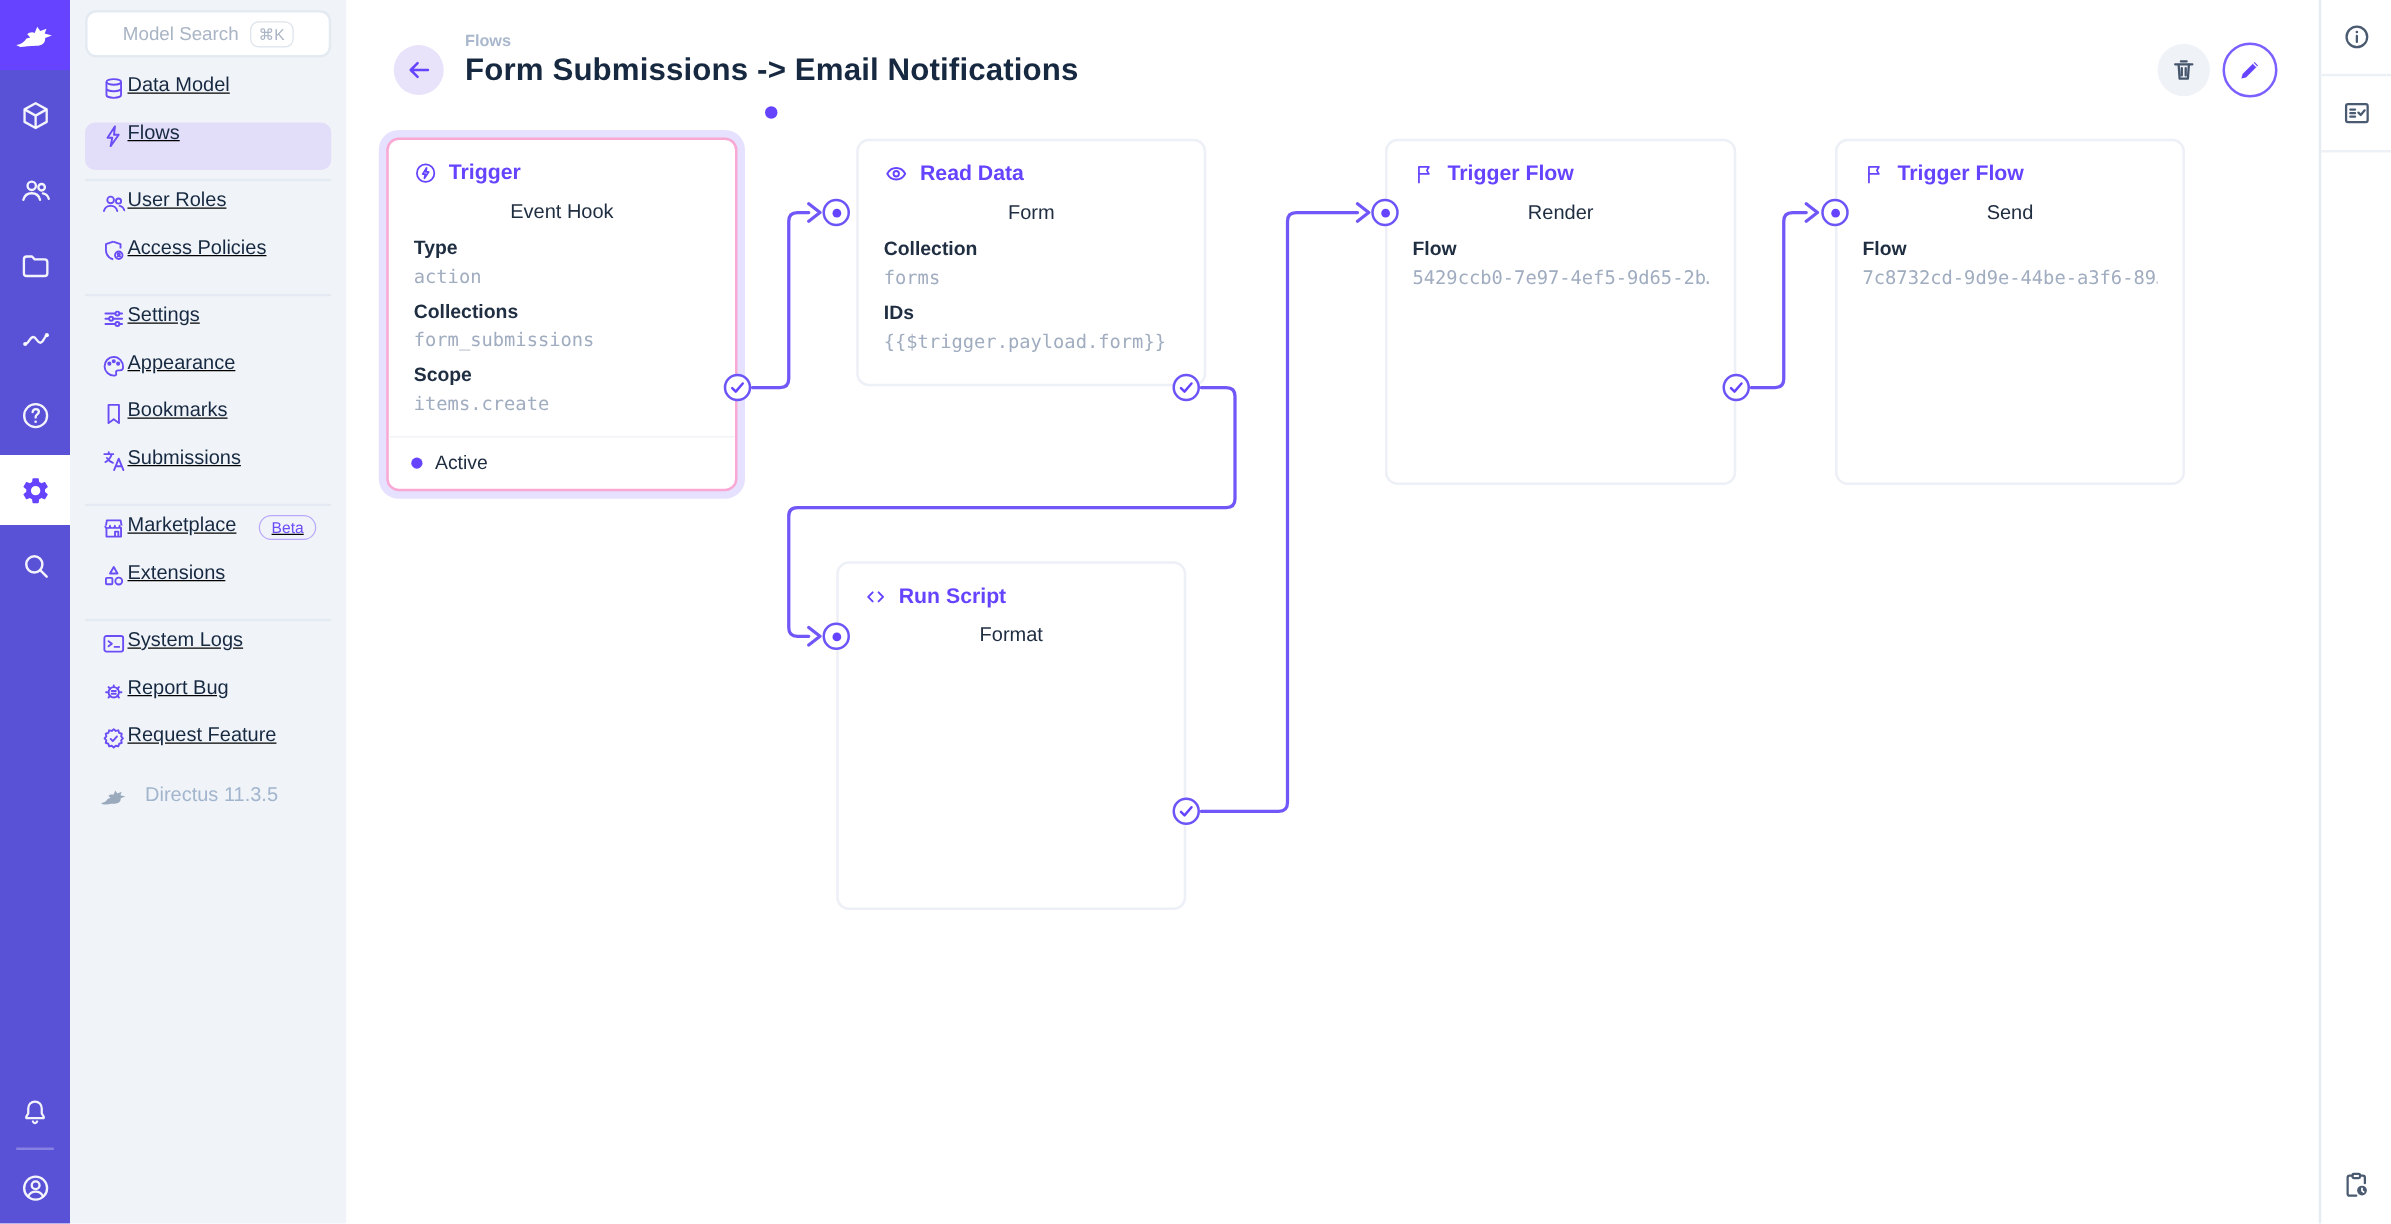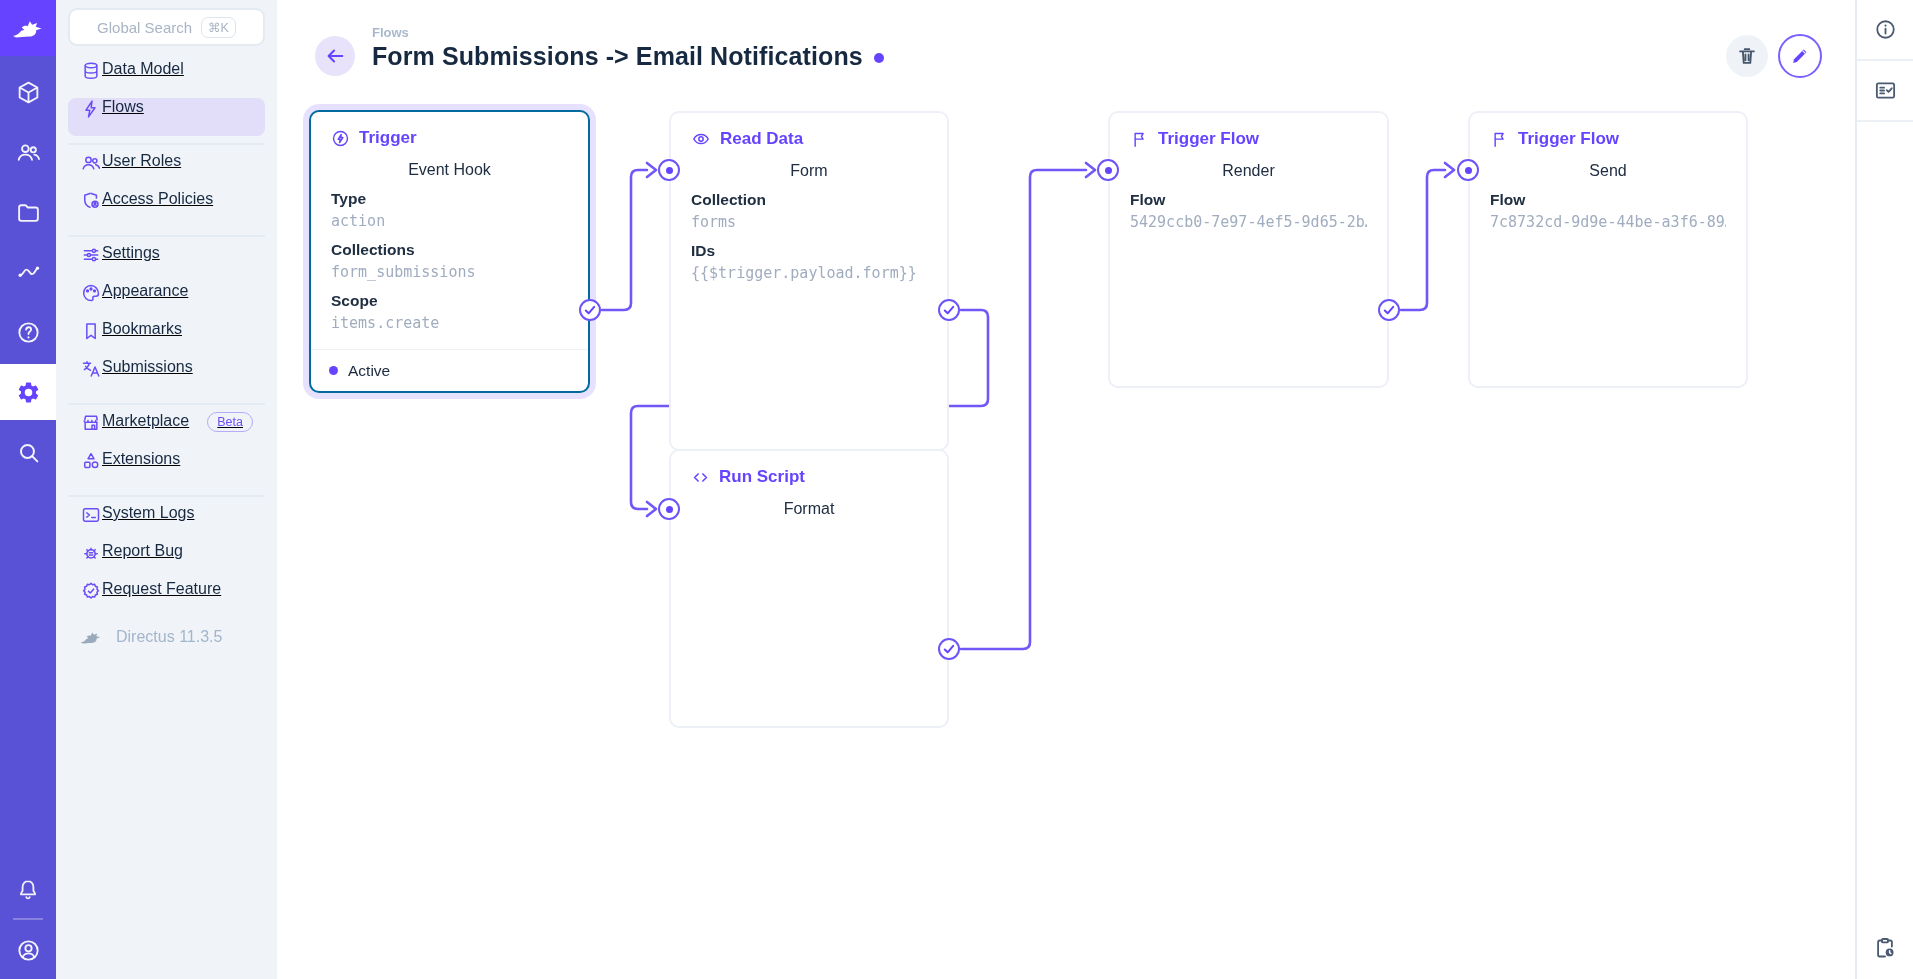--- a/index.html
+++ b/index.html
@@ -32,31 +32,31 @@
   
   .right-bar { position:absolute; right:0; top:0; width:58px; height:979px; background:#fff; border-left:2px solid #E7EBF2; z-index:30; }
   .rb-section { height:61px; display:flex; align-items:center; justify-content:center; border-bottom:2px solid #EDF1F6; color:#4A5A70; }
   .rb-bottom { position:absolute; bottom:0; left:0; width:100%; height:62px; display:flex; align-items:center; justify-content:center; color:#4A5A70; }
 
   
   .main { position:absolute; left:277px; top:0; right:58px; bottom:0; background:#fff; }
   .back-btn { position:absolute; left:315px; top:36px; width:40px; height:40px; border-radius:50%; background:#E9E2FB; display:flex; align-items:center; justify-content:center; color:#6644FF; cursor:pointer; z-index:5; }
   .head-text { position:absolute; left:372px; top:25px; z-index:5; }
   .crumb { font-size:13px; font-weight:600; color:#A9B8CC; }
-  .title-row { display:flex; align-items:center; gap:11px; margin-top:2px; }
+  .title-row { display:flex; align-items:center; gap:11px; margin-top:2px;flex-direction:column; }
   .page-title { font-size:25px; font-weight:700; color:#172940; letter-spacing:.1px; }
   .title-dot { width:10px; height:10px; border-radius:50%; background:#6644FF; margin-top:3px; }
   .round-btn { position:absolute; width:42px; height:42px; border-radius:50%; display:flex; align-items:center; justify-content:center; cursor:pointer; z-index:5; }
   .trash-btn { left:1726px; top:35px; background:#EFF3F8; color:#45556C; }
   .edit-btn { left:1778px; top:34px; width:44px; height:44px; background:#fff; border:2px solid #7B5FFF; color:#6644FF; }
 
   
   .lines { position:absolute; left:0; top:0; width:1913px; height:979px; z-index:1; pointer-events:none; }
   .fcard { position:absolute; background:#fff; border:2px solid #EDF0F7; border-radius:10px; padding:16px 20px; z-index:2; }
-  .fcard.selected { border:2px solid #0369a1; box-shadow:0 0 0 6px rgba(102,68,255,.16); }
+  .fcard.selected { border:2px solid #f9a8d4; box-shadow:0 0 0 6px rgba(102,68,255,.16); }
   .fcard-title { display:flex; align-items:center; gap:9px; color:#6644FF; font-weight:700; font-size:17px; }
   .op-name { margin-top:13px; font-size:16px; color:#202E42;text-align:center; }
   .field { margin-top:11px; }
   .field .flbl { font-size:15.5px; font-weight:700; color:#202E42; }
   .field .fval { margin-top:4px; font-family:"DejaVu Sans Mono", monospace; font-size:15px; color:#A0ACBF; white-space:nowrap; overflow:hidden; }
   .card-footer { position:absolute; left:0; right:0; bottom:0; border-top:1px solid #EEF1F6; height:42px; display:flex; align-items:center; gap:10px; padding:0 18px; }
   .status-dot { width:9px; height:9px; border-radius:50%; background:#6644FF; }
   .status-lab { font-size:15.5px; color:#202E42; }
 
   .conn { position:absolute; width:22px; height:22px; border-radius:50%; background:#fff; border:2.5px solid #6C55F7; z-index:3; display:flex; align-items:center; justify-content:center; cursor:pointer; }
@@ -123,21 +123,21 @@
     <div class="field">
         <div class="flbl">Scope</div>
         <div class="fval">items.create</div>
       </div>
     <div class="card-footer">
       <div class="status-dot"></div>
       <div class="status-lab">Active</div>
     </div>
   </div>
 
-  <div class="fcard" style="left:669px; top:111px; width:280px; height:340px;">
+  <div class="fcard" style="left:685px; top:111px; width:280px; height:198px;">
     <div class="fcard-title">
       <svg width="20" height="20" viewBox="0 0 24 24" fill="none" stroke="currentColor" stroke-width="1.8" stroke-linejoin="round">
         <path d="M12 6.5c4 0 7 2.4 8.6 5.5-1.6 3.1-4.6 5.5-8.6 5.5S5 15.1 3.4 12C5 8.9 8 6.5 12 6.5z"></path>
           <circle cx="12" cy="12" r="2.6"></circle>
       </svg>
       <span>Read Data</span>
     </div>
     <div class="op-name">Form</div>
     <div class="field">
         <div class="flbl">Collection</div>
@@ -216,21 +216,21 @@
     </div>
   <div class="conn" style="left:938px; top:638px;">
     <svg width="12" height="12" viewBox="0 0 12 12" fill="none" stroke="#6644FF" stroke-width="2" stroke-linecap="round" stroke-linejoin="round">
         <path d="M1.8 6.5 4.6 9.3 10.2 2.8"></path>
       </svg>
   </div>
 
   <div class="nav">
 
     <div class="search-box">
-      <span class="search-ph">Global Search</span>
+      <span class="search-ph">Model Search</span>
       <span class="kbd">⌘K</span>
     </div>
 
     <div class="nav-item">
       <span class="nav-ic">
         <svg width="20" height="20" viewBox="0 0 24 24" fill="none" stroke="currentColor" stroke-width="1.8">
             <ellipse cx="12" cy="5.4" rx="7" ry="2.7"></ellipse>
             <path d="M5 5.4v6.3c0 1.5 3.1 2.7 7 2.7s7-1.2 7-2.7V5.4M5 11.7v6.3c0 1.5 3.1 2.7 7 2.7s7-1.2 7-2.7v-6.3"></path>
           </svg>
       </span>

